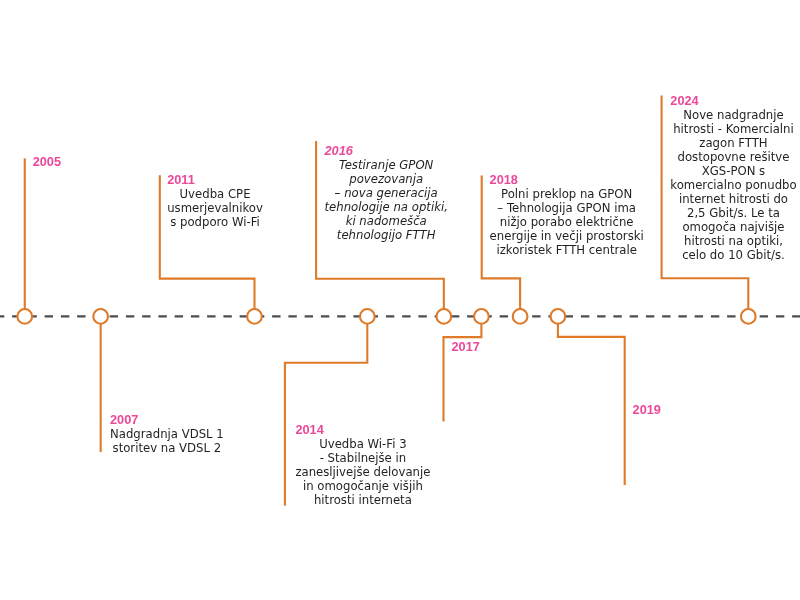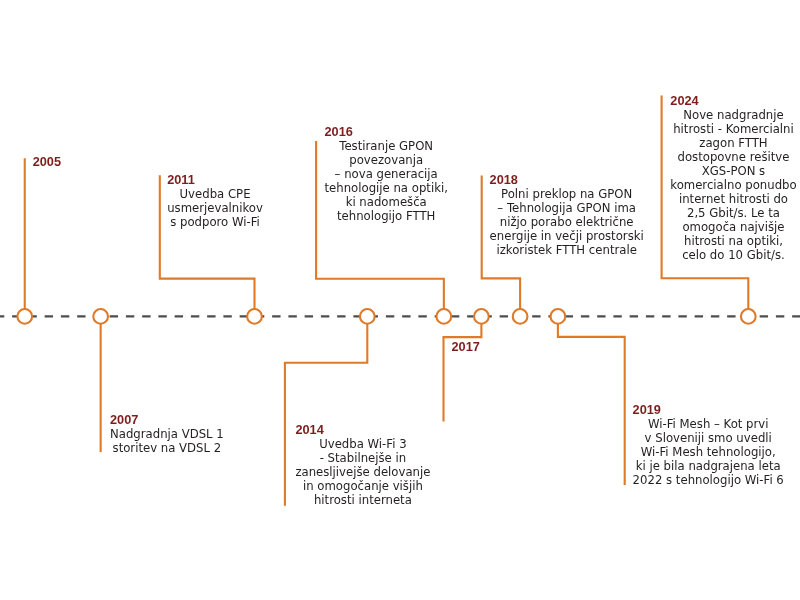--- a/index.html
+++ b/index.html
@@ -2,21 +2,21 @@
 <html><head>
 <meta charset="utf-8">
 <style>
   html,body{margin:0;padding:0;}
   body{width:800px;height:600px;background:#ffffff;overflow:hidden;
        font-family:"DejaVu Sans",sans-serif;}
   #stage{position:relative;width:800px;height:600px;background:#ffffff;}
   #gfx{position:absolute;left:0;top:0;width:800px;height:600px;}
   .evt{position:absolute;color:#231f20;font-size:11.7px;line-height:14.0px;white-space:pre;}
   .evt .yr{font-family:"Liberation Sans",sans-serif;font-size:12.75px;font-weight:bold;
-           display:block;line-height:14.0px;color:#7f1d1d;}
+           display:block;line-height:14.0px;color:#ec4899;}
   .evt .bd{display:block;text-align:center;}
 </style>
 </head>
 <body>
 
 <div id="stage">
   <svg id="gfx" viewBox="0 0 800 600" width="800" height="600" xmlns="http://www.w3.org/2000/svg">
     <line id="axis-line" fill="none" x1="0" y1="316.4" x2="800" y2="316.4" stroke="#4d4d4d" stroke-width="2.1" stroke-dasharray="8.4 7.85" stroke-dashoffset="4.1" stroke-linecap="butt"></line>
     <path class="conn" fill="none" d="M24.75 158.3L24.75 309.04999999999995" stroke="#de7a28" stroke-width="2.1" stroke-linecap="butt" stroke-linejoin="miter"></path>
     <path class="conn" fill="none" d="M100.65 323.75L100.65 452.1" stroke="#de7a28" stroke-width="2.1" stroke-linecap="butt" stroke-linejoin="miter"></path>
@@ -42,37 +42,33 @@
     <div class="evt" style="left: 110px; top: 413px;"><span class="yr">2007</span><span class="bd">Nadgradnja VDSL 1
 storitev na VDSL 2</span></div>
     <div class="evt" style="left: 167.2px; top: 173.1px;"><span class="yr">2011</span><span class="bd">Uvedba CPE
 usmerjevalnikov
 s podporo Wi-Fi</span></div>
     <div class="evt" style="left: 295.4px; top: 422.6px;"><span class="yr">2014</span><span class="bd">Uvedba Wi-Fi 3
 - Stabilnejše in
 zanesljivejše delovanje
 in omogočanje višjih
 hitrosti interneta</span></div>
-    <div class="evt" style="left: 324.5px; top: 125px;"><span class="yr">2016</span><span class="bd">Testiranje GPON
+    <div class="evt" style="left: 324.5px; top: 144px; font-style: italic;"><span class="yr">2016</span><span class="bd">Testiranje GPON
 povezovanja
 – nova generacija
 tehnologije na optiki,
 ki nadomešča
 tehnologijo FTTH</span></div>
     <div class="evt" style="left: 451.5px; top: 340.3px;"><span class="yr">2017</span></div>
     <div class="evt" style="left: 489.6px; top: 173.3px;"><span class="yr">2018</span><span class="bd">Polni preklop na GPON
 – Tehnologija GPON ima
 nižjo porabo električne
 energije in večji prostorski
 izkoristek FTTH centrale</span></div>
-    <div class="evt" style="left: 632.6px; top: 402.8px;"><span class="yr">2019</span><span class="bd">Wi-Fi Mesh – Kot prvi
-v Sloveniji smo uvedli
-Wi-Fi Mesh tehnologijo,
-ki je bila nadgrajena leta
-2022 s tehnologijo Wi-Fi 6</span></div>
+    <div class="evt" style="left: 632.6px; top: 402.8px;"><span class="yr">2019</span></div>
     <div class="evt" style="left: 670.3px; top: 94.4px;"><span class="yr">2024</span><span class="bd">Nove nadgradnje
 hitrosti - Komercialni
 zagon FTTH
 dostopovne rešitve
 XGS-PON s
 komercialno ponudbo
 internet hitrosti do
 2,5 Gbit/s. Le ta
 omogoča najvišje
 hitrosti na optiki,

